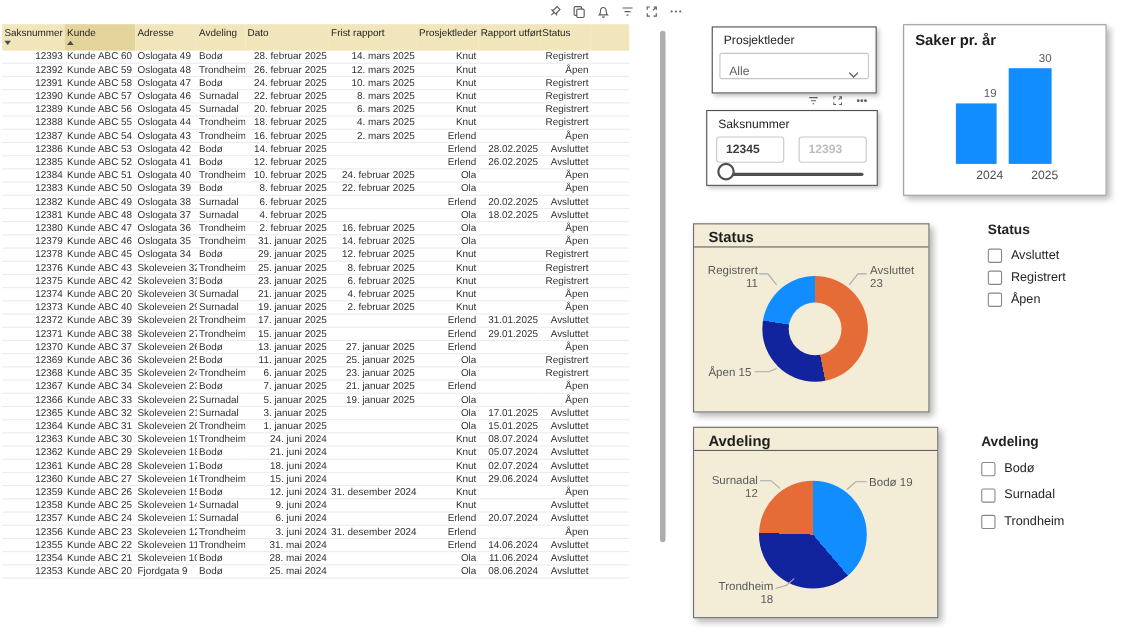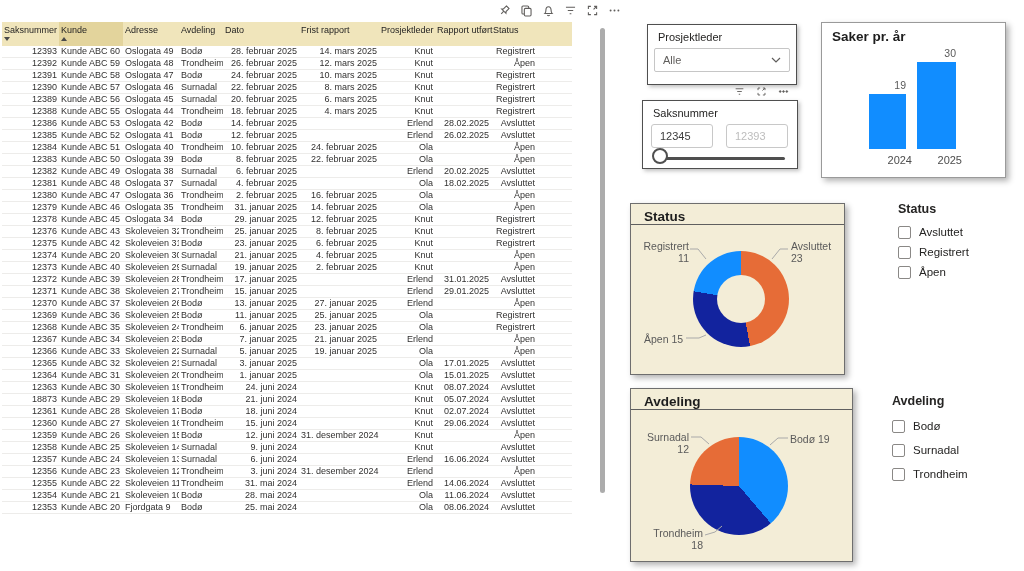--- a/index.html
+++ b/index.html
@@ -32,29 +32,29 @@
   .card{position:absolute;background:#fff;border:1px solid #6e6e6e;box-shadow:3px 3px 6px rgba(0,0,0,.3);}
   .cream{background:#F3EDD7;}
   .card-header{height:21px;border-bottom:1px solid #5f5f5f;padding:3px 0 0 13px;}
   .card-title{font-size:13.5px;font-weight:700;color:#1d1d1d;}
 
   
   .slicer-card{border:1px solid #4f4f4f;box-shadow:2px 2px 4px rgba(0,0,0,.25);background:#fff;}
   .prosjektleder-card{left:647px;top:24px;width:150px;height:61px;padding:6px 6px;}
   .slicer-label{font-size:11px;color:#252423;font-weight:400;margin:0 0 5px 4px;}
   .dropdown{position:relative;height:24px;border:1px solid #C6C6C6;border-radius:2px;background:#fff;
-            display:flex;align-items:center;padding:0 8px;cursor:pointer;}
+            display:flex;align-items:flex-end;padding:0 8px;cursor:pointer;}
   .dropdown .val{font-size:11px;color:#605E5C;flex:1;}
   .hover-toolbar{position:absolute;left:733px;top:85px;display:flex;gap:10px;align-items:center;}
   .hover-toolbar .vt-icon{width:12px;height:12px;}
 
   .saksnummer-card{left:642px;top:100px;width:156px;height:69px;padding:6px 8px;}
   .range-inputs{display:flex;gap:13px;margin-top:2px;}
   .range-input{width:62px;height:24px;border:1px solid #C8C8C8;border-radius:3px;font-size:11px;
-               padding:0 0 0 8px;font-family:"Liberation Sans",sans-serif;color:#3c3c3c;background:#fff;}
+               padding:0 0 0 8px;font-family:"Liberation Sans",sans-serif;color:#3c3c3c;background:#fff;font-weight:bold;}
   .range-input.end{color:#BDBDBD;}
   .slider-track{position:absolute;left:12px;right:12px;top:56px;height:3px;background:#4f4f4f;border-radius:2px;cursor:pointer;}
   .slider-handle{position:absolute;left:9px;top:47px;width:16px;height:16px;border-radius:50%;
                  background:#fff;border:2px solid #4f4f4f;cursor:pointer;}
 
   
   .bar-card{left:821px;top:22px;width:185px;height:156px;border:1px solid #9a9a9a;}
   .bar-card .card-title{position:absolute;left:10px;top:6px;}
   .bar-plot{position:absolute;inset:0;}
   .bar-group{position:absolute;bottom:28px;height:0;}
@@ -234,20 +234,32 @@
             <td class="c2">Oslogata 44</td>
             <td class="c3">Trondheim</td>
             <td class="c4">18. februar 2025</td>
             <td class="c5">4. mars 2025</td>
             <td class="c6">Knut</td>
             <td class="c7"></td>
             <td class="c8">Registrert</td>
             <td class="cf"></td>
           </tr>
           <tr>
+            <td class="c0">12387</td>
+            <td class="c1">Kunde ABC 54</td>
+            <td class="c2">Oslogata 43</td>
+            <td class="c3">Trondheim</td>
+            <td class="c4">16. februar 2025</td>
+            <td class="c5">2. mars 2025</td>
+            <td class="c6">Erlend</td>
+            <td class="c7"></td>
+            <td class="c8">Åpen</td>
+            <td class="cf"></td>
+          </tr>
+          <tr>
             <td class="c0">12386</td>
             <td class="c1">Kunde ABC 53</td>
             <td class="c2">Oslogata 42</td>
             <td class="c3">Bodø</td>
             <td class="c4">14. februar 2025</td>
             <td class="c5"></td>
             <td class="c6">Erlend</td>
             <td class="c7">28.02.2025</td>
             <td class="c8">Avsluttet</td>
             <td class="cf"></td>
@@ -510,21 +522,21 @@
             <td class="c2">Skoleveien 19</td>
             <td class="c3">Trondheim</td>
             <td class="c4">24. juni 2024</td>
             <td class="c5"></td>
             <td class="c6">Knut</td>
             <td class="c7">08.07.2024</td>
             <td class="c8">Avsluttet</td>
             <td class="cf"></td>
           </tr>
           <tr>
-            <td class="c0">18873</td>
+            <td class="c0">12362</td>
             <td class="c1">Kunde ABC 29</td>
             <td class="c2">Skoleveien 18</td>
             <td class="c3">Bodø</td>
             <td class="c4">21. juni 2024</td>
             <td class="c5"></td>
             <td class="c6">Knut</td>
             <td class="c7">05.07.2024</td>
             <td class="c8">Avsluttet</td>
             <td class="cf"></td>
           </tr>
@@ -577,21 +589,21 @@
             <td class="cf"></td>
           </tr>
           <tr>
             <td class="c0">12357</td>
             <td class="c1">Kunde ABC 24</td>
             <td class="c2">Skoleveien 13</td>
             <td class="c3">Surnadal</td>
             <td class="c4">6. juni 2024</td>
             <td class="c5"></td>
             <td class="c6">Erlend</td>
-            <td class="c7">16.06.2024</td>
+            <td class="c7">20.07.2024</td>
             <td class="c8">Avsluttet</td>
             <td class="cf"></td>
           </tr>
           <tr>
             <td class="c0">12356</td>
             <td class="c1">Kunde ABC 23</td>
             <td class="c2">Skoleveien 12</td>
             <td class="c3">Trondheim</td>
             <td class="c4">3. juni 2024</td>
             <td class="c5">31. desember 2024</td>

